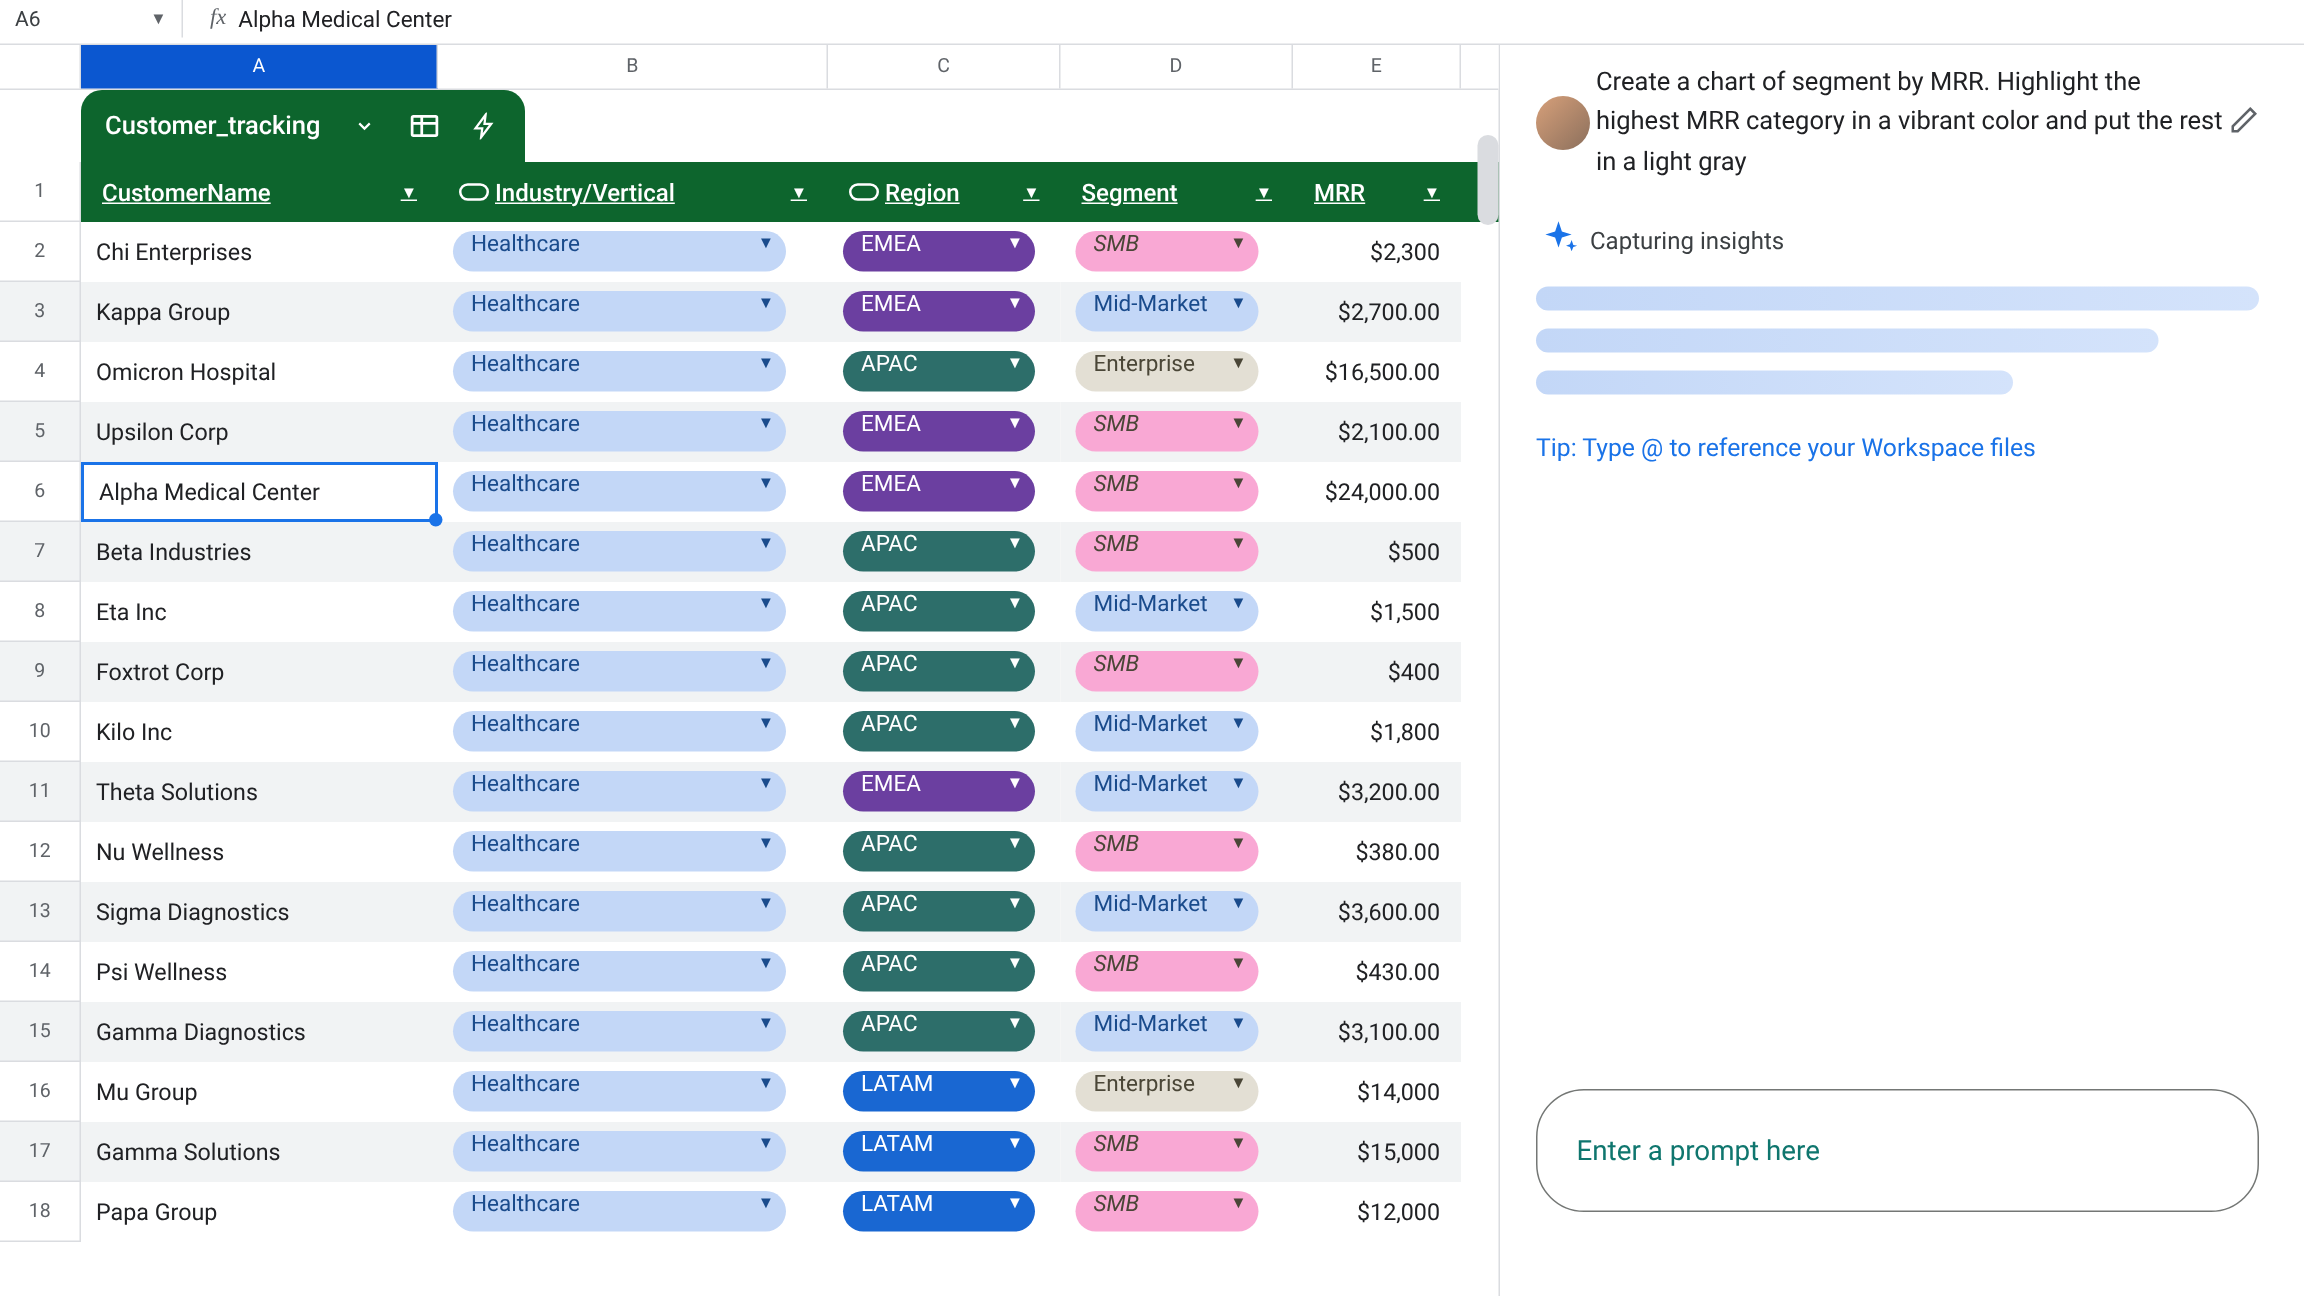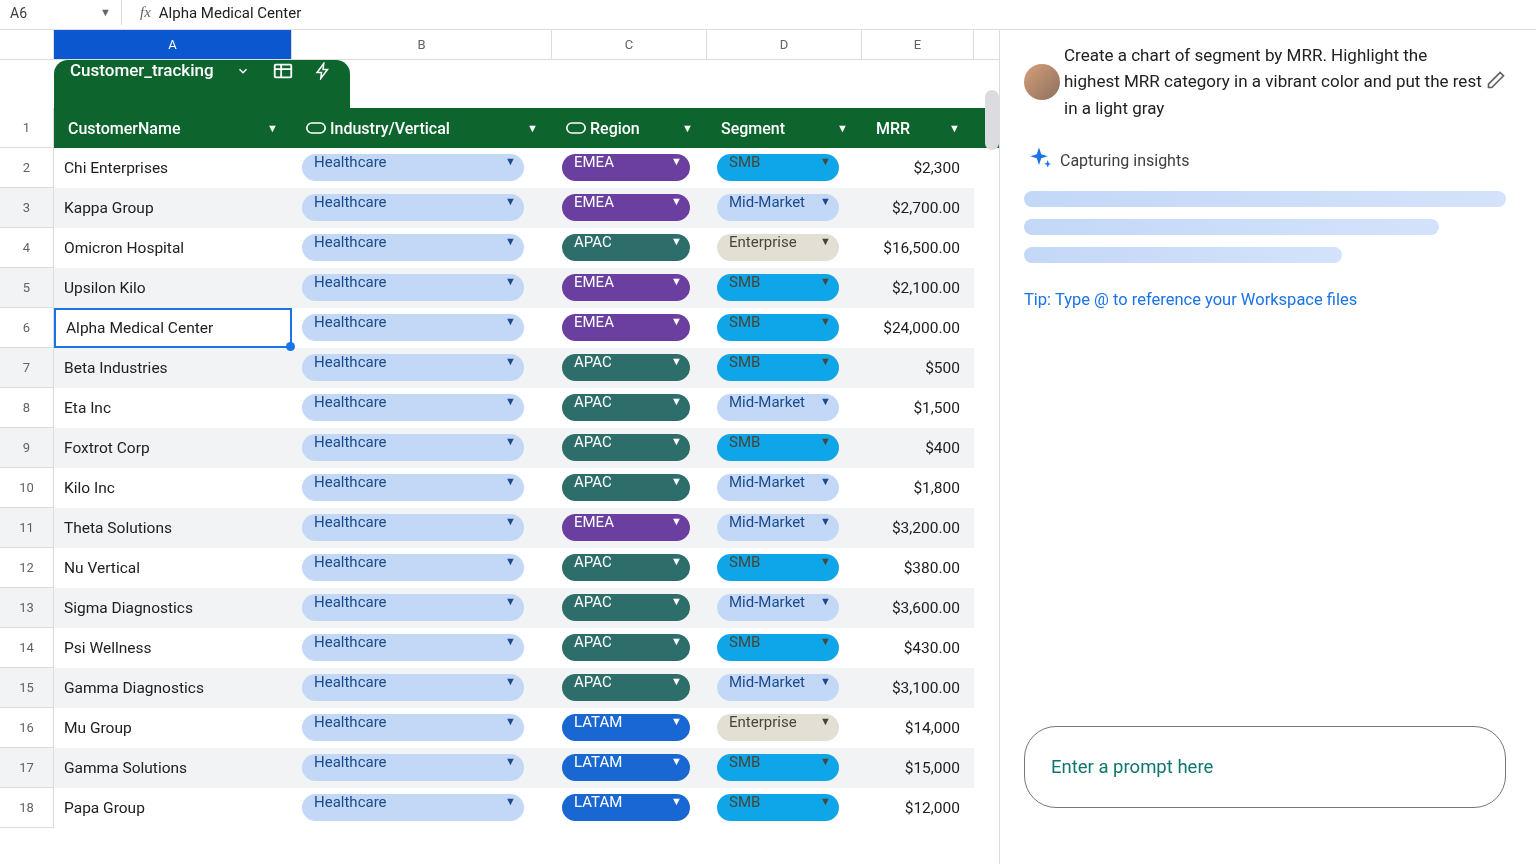--- a/index.html
+++ b/index.html
@@ -19,49 +19,49 @@
 .side { flex:1; padding:12px 30px 0 24px; display:flex; flex-direction:column; }
 
 
 .col-letters { display:flex; height:30px; background:#fff; border-bottom:1px solid #dadce0; }
 .row-num-spacer { width:54px; border-right:1px solid #dadce0; }
 .col-letter { display:flex; align-items:center; justify-content:center; font-size:13px; color:#5f6368; border-right:1px solid #dadce0; }
 .col-letter.selected { background:#0b57d0; color:#fff; }
 
 
 .tab-chip-row { position:relative; height:48px; }
-.tab-chip { position:absolute; left:54px; top:0; height:48px; display:flex; align-items:flex-start; background:#0d652d; color:#fff; border-radius:14px 14px 0 0; padding:0 16px; gap:18px; }
+.tab-chip { position:absolute; left:54px; top:0; height:48px; display:flex; align-items:center; background:#0d652d; color:#fff; border-radius:14px 14px 0 0; padding:0 16px; gap:18px; }
 .tab-name { font-size:17px; font-weight:500; }
 .tab-icn { width:22px; height:22px; display:flex; align-items:center; justify-content:center; color:#fff; }
 .tab-icn svg { stroke:#fff; fill:none; }
 
 
 .thead { display:flex; background:#0d652d; color:#fff; height:40px; align-items:center; }
 .thead .rh { width:54px; display:flex; align-items:center; justify-content:center; background:#fff; color:#5f6368; border-right:1px solid #dadce0; border-bottom:1px solid #dadce0; font-size:13px; height:100%; }
-.th { display:flex; align-items:center; justify-content:space-between; padding:0 14px; font-size:16px; font-weight:500; height:100%; }
+.th { display:flex; align-items:center; justify-content:space-between; padding:0 14px; font-size:16px; font-weight:500; height:100%;text-decoration:underline; }
 .th .hgrp { display:flex; align-items:center; gap:4px; }
 .pill-icn { width:20px; }
 
 
 .tbody { flex:1; overflow:hidden; }
 .trow { display:flex; height:40px; align-items:center; }
 .trow:nth-child(even) .cell, .trow:nth-child(even) .rh { background:#f1f3f4; }
 .rh { width:54px; display:flex; align-items:center; justify-content:center; background:#fff; color:#5f6368; border-right:1px solid #dadce0; border-bottom:1px solid #dadce0; font-size:13px; height:100%; }
 .cell { height:100%; display:flex; align-items:center; border-bottom:1px solid transparent; padding:0 10px; font-size:15.5px; color:#202124; }
 .cell.selected { border:2px solid #1a73e8; position:relative; }
 .cell.selected::after { content:""; position:absolute; right:-5px; bottom:-5px; width:9px; height:9px; background:#1a73e8; border-radius:50%; }
 
 
 .chip { display:flex; align-items:center; justify-content:space-between; border-radius:14px; padding:0 8px 12px 12px; font-size:15px; height:27px; min-width:0; }
 .chip .dd { font-size:11px; }
 .ind  { background:#c3d7f7; color:#1a4b8c; width:222px; }
 .emea { background:#6b3fa0; color:#fff; width:128px; }
 .apac { background:#2d6e6a; color:#fff; width:128px; }
 .latam{ background:#1967d2; color:#fff; width:128px; }
-.smb  { background:#0ea5e9; color:#4a4637; width:122px; }
+.smb  { background:#f9a8d4; color:#4a4637; width:122px;font-style:italic; }
 .mm   { background:#c3d7f7; color:#1a4b8c; width:122px; }
 .ent  { background:#e3dfd4; color:#4a4637; width:122px; }
 
 
 .w-a { width:238px; }
 .w-b { width:260px; }
 .w-c { width:155px; }
 .w-d { width:155px; }
 .w-e { width:112px; justify-content:flex-end; padding-right:14px; }
 .w-eh { width:112px; }
@@ -234,21 +234,21 @@
             <div class="cell w-d">
               <div class="chip ent">
                 <span>Enterprise</span>
                 <span class="dd">▼</span>
               </div>
             </div>
             <div class="cell w-e">$16,500.00</div>
           </div>
           <div class="trow">
             <div class="rh">5</div>
-            <div class="cell w-a">Upsilon Kilo</div>
+            <div class="cell w-a">Upsilon Corp</div>
             <div class="cell w-b">
               <div class="chip ind">
                 <span>Healthcare</span>
                 <span class="dd">▼</span>
               </div>
             </div>
             <div class="cell w-c">
               <div class="chip emea">
                 <span>EMEA</span>
                 <span class="dd">▼</span>
@@ -395,21 +395,21 @@
             <div class="cell w-d">
               <div class="chip mm">
                 <span>Mid-Market</span>
                 <span class="dd">▼</span>
               </div>
             </div>
             <div class="cell w-e">$3,200.00</div>
           </div>
           <div class="trow">
             <div class="rh">12</div>
-            <div class="cell w-a">Nu Vertical</div>
+            <div class="cell w-a">Nu Wellness</div>
             <div class="cell w-b">
               <div class="chip ind">
                 <span>Healthcare</span>
                 <span class="dd">▼</span>
               </div>
             </div>
             <div class="cell w-c">
               <div class="chip apac">
                 <span>APAC</span>
                 <span class="dd">▼</span>

